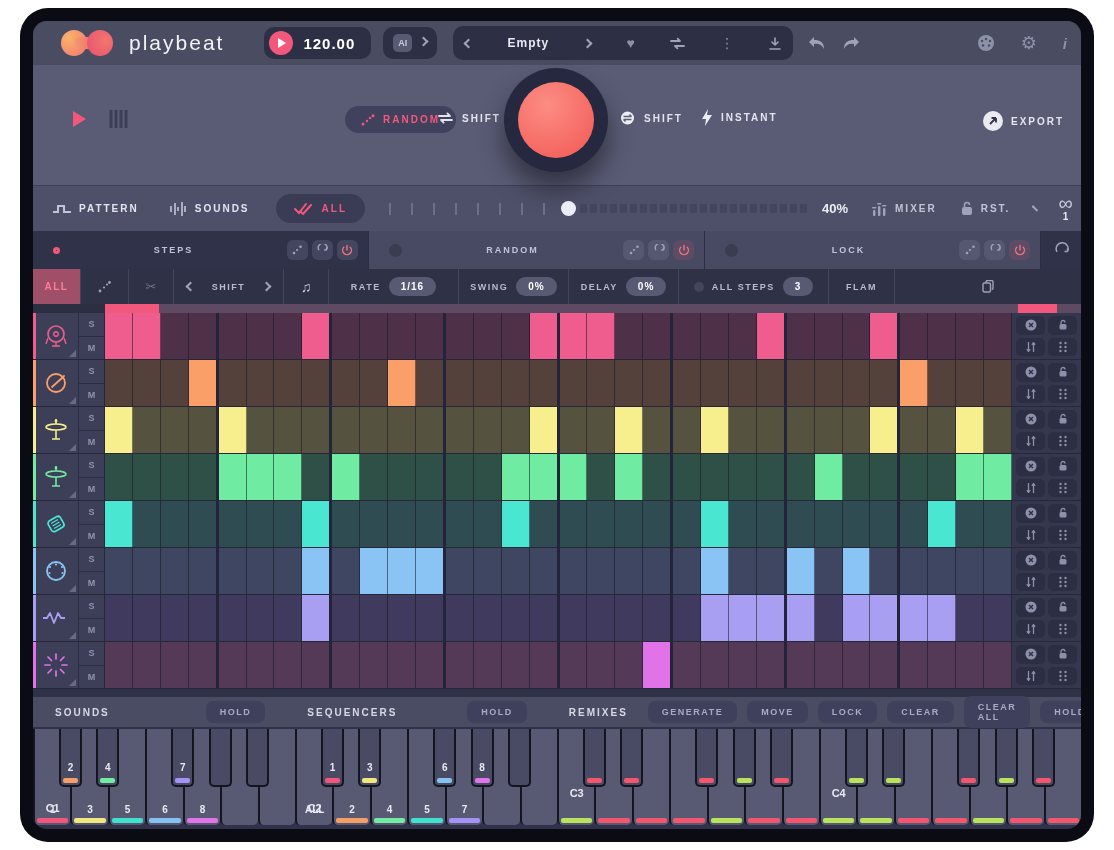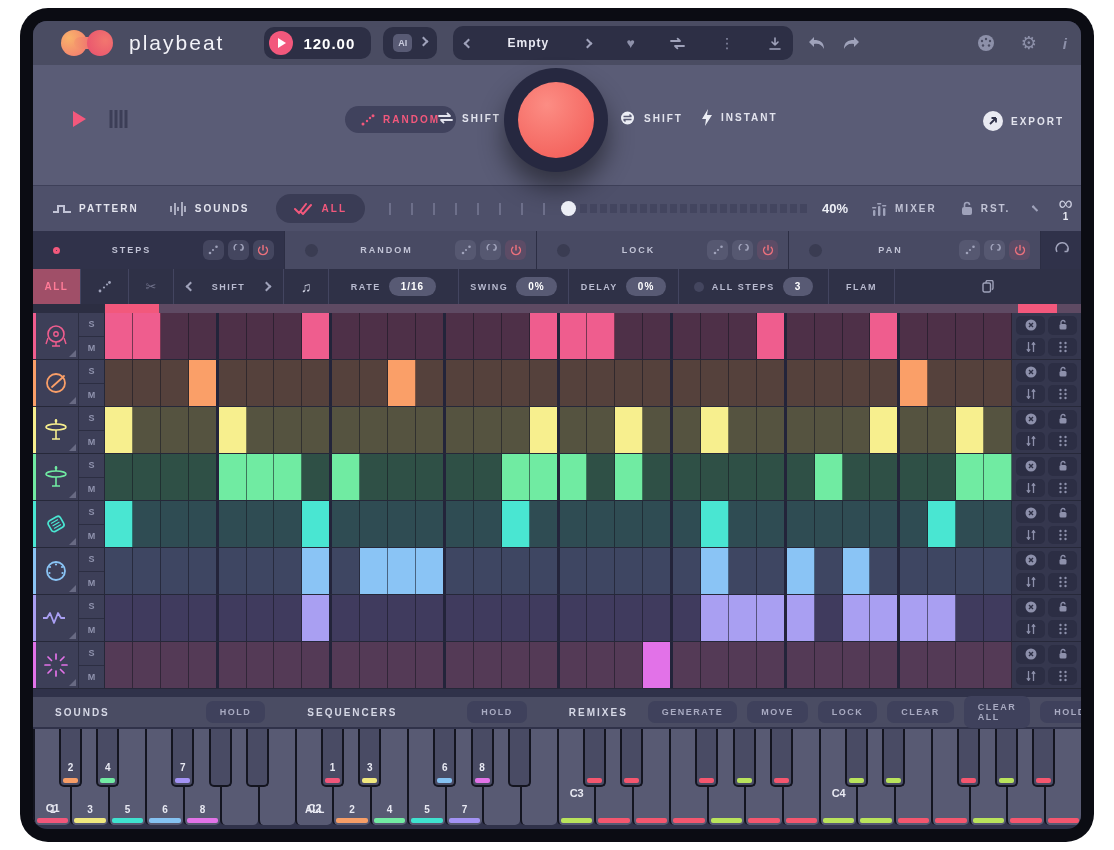--- a/index.html
+++ b/index.html
@@ -350,45 +350,20 @@
             <div class="mini pwr">
               <svg width="12" height="12" viewBox="0 0 12 12" class="ic">
                 <path d="M6 1.5v4.5M2.8 3.2a4.4 4.4 0 106.4 0" fill="none" stroke="#e8707c" stroke-width="1.5" stroke-linecap="round"></path>
               </svg>
             </div>
           </div>
         </div>
         <div class="tab">
           <div class="dot"></div>
           <span class="lbl">LOCK</span>
-          <div class="minis">
-            <div class="mini">
-              <svg width="12" height="12" viewBox="0 0 12 12" class="ic">
-                <g fill="#9fa2ba">
-                  <circle cx="3" cy="9" r="1.3"></circle>
-                  <circle cx="6" cy="6" r="1.1"></circle>
-                  <circle cx="9.5" cy="2.8" r="1.3"></circle>
-                </g>
-              </svg>
-            </div>
-            <div class="mini">
-              <svg width="12" height="12" viewBox="0 0 12 12" class="ic">
-                <path d="M10.5 3A4.4 4.4 0 103 3.2M10.5 3V.6M10.5 3H8.2" transform="translate(0 3)" fill="none" stroke="#9fa2ba" stroke-width="1.4"></path>
-              </svg>
-            </div>
-            <div class="mini pwr">
-              <svg width="12" height="12" viewBox="0 0 12 12" class="ic">
-                <path d="M6 1.5v4.5M2.8 3.2a4.4 4.4 0 106.4 0" fill="none" stroke="#e8707c" stroke-width="1.5" stroke-linecap="round"></path>
-              </svg>
-            </div>
-          </div>
-        </div>
-        <div class="tab">
-          <div class="dot"></div>
-          <span class="lbl">PAN</span>
           <div class="minis">
             <div class="mini">
               <svg width="12" height="12" viewBox="0 0 12 12" class="ic">
                 <g fill="#9fa2ba">
                   <circle cx="3" cy="9" r="1.3"></circle>
                   <circle cx="6" cy="6" r="1.1"></circle>
                   <circle cx="9.5" cy="2.8" r="1.3"></circle>
                 </g>
               </svg>
             </div>

